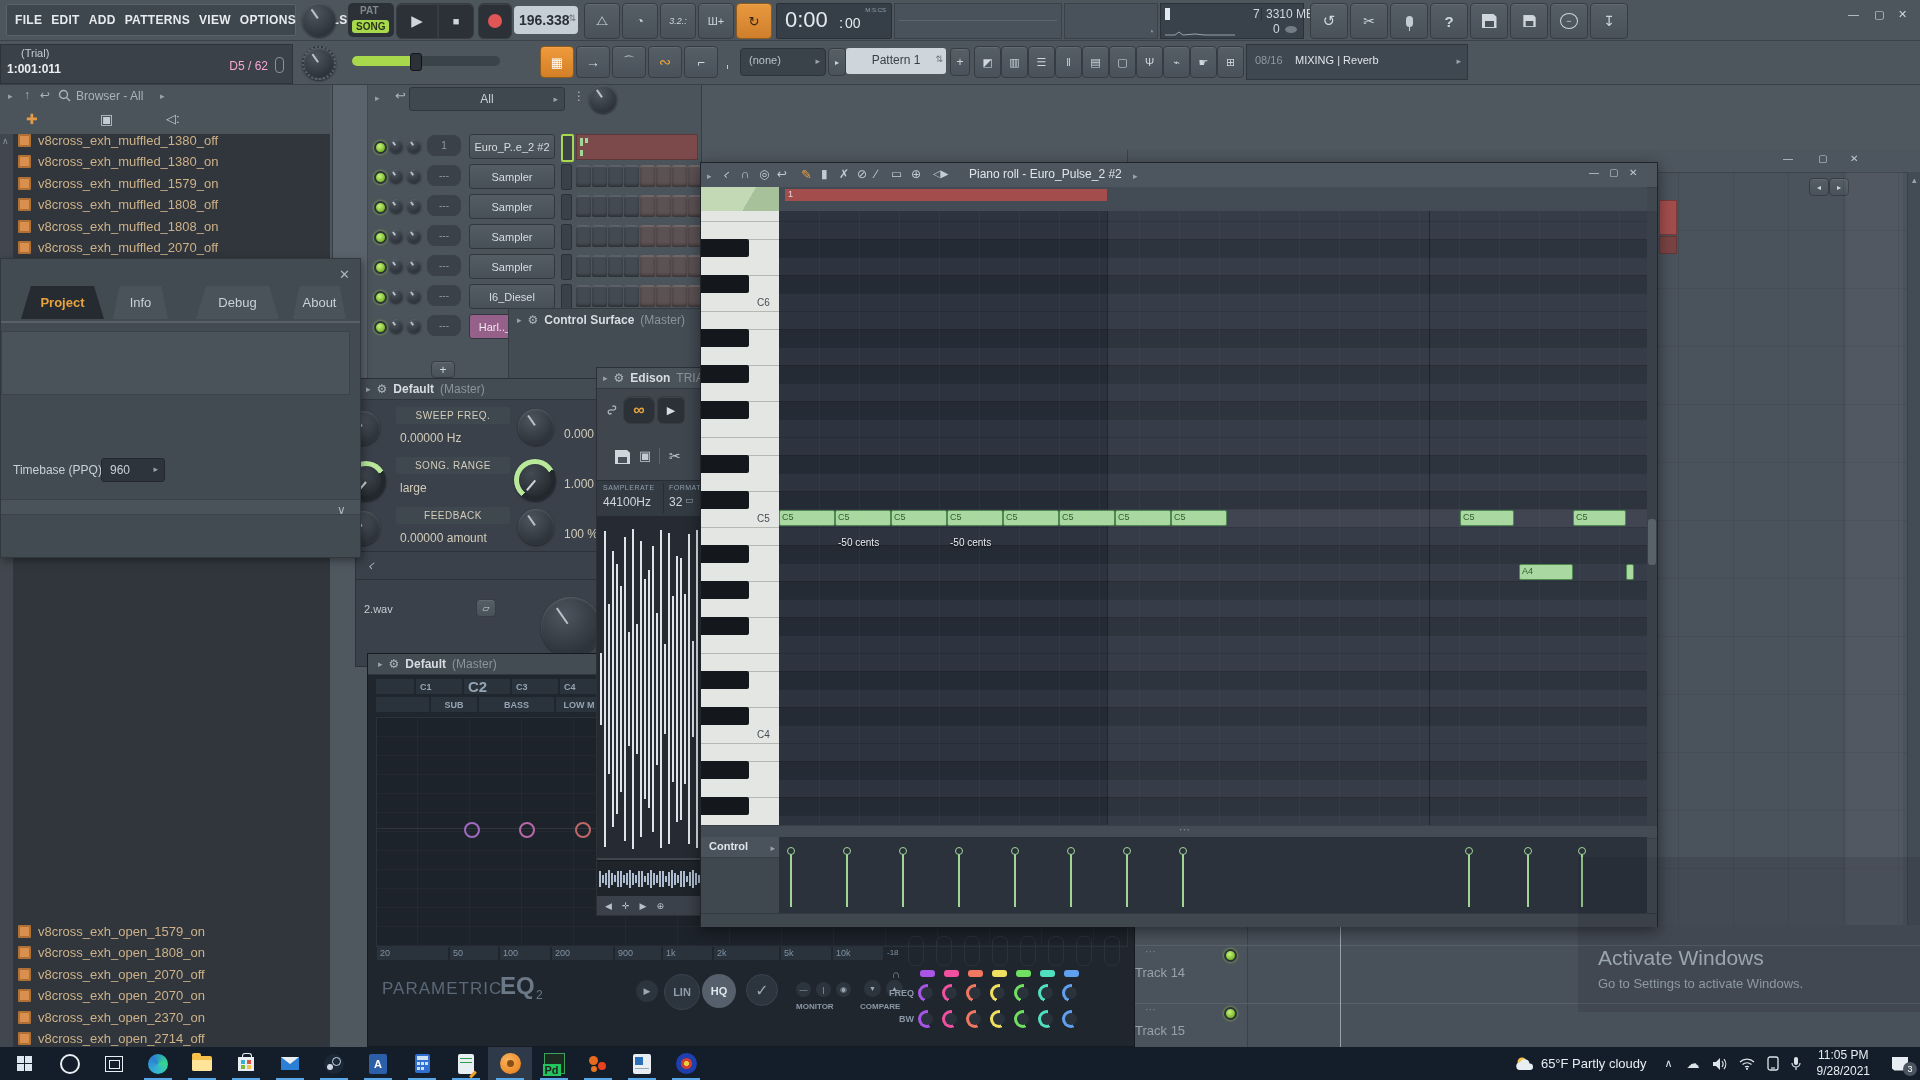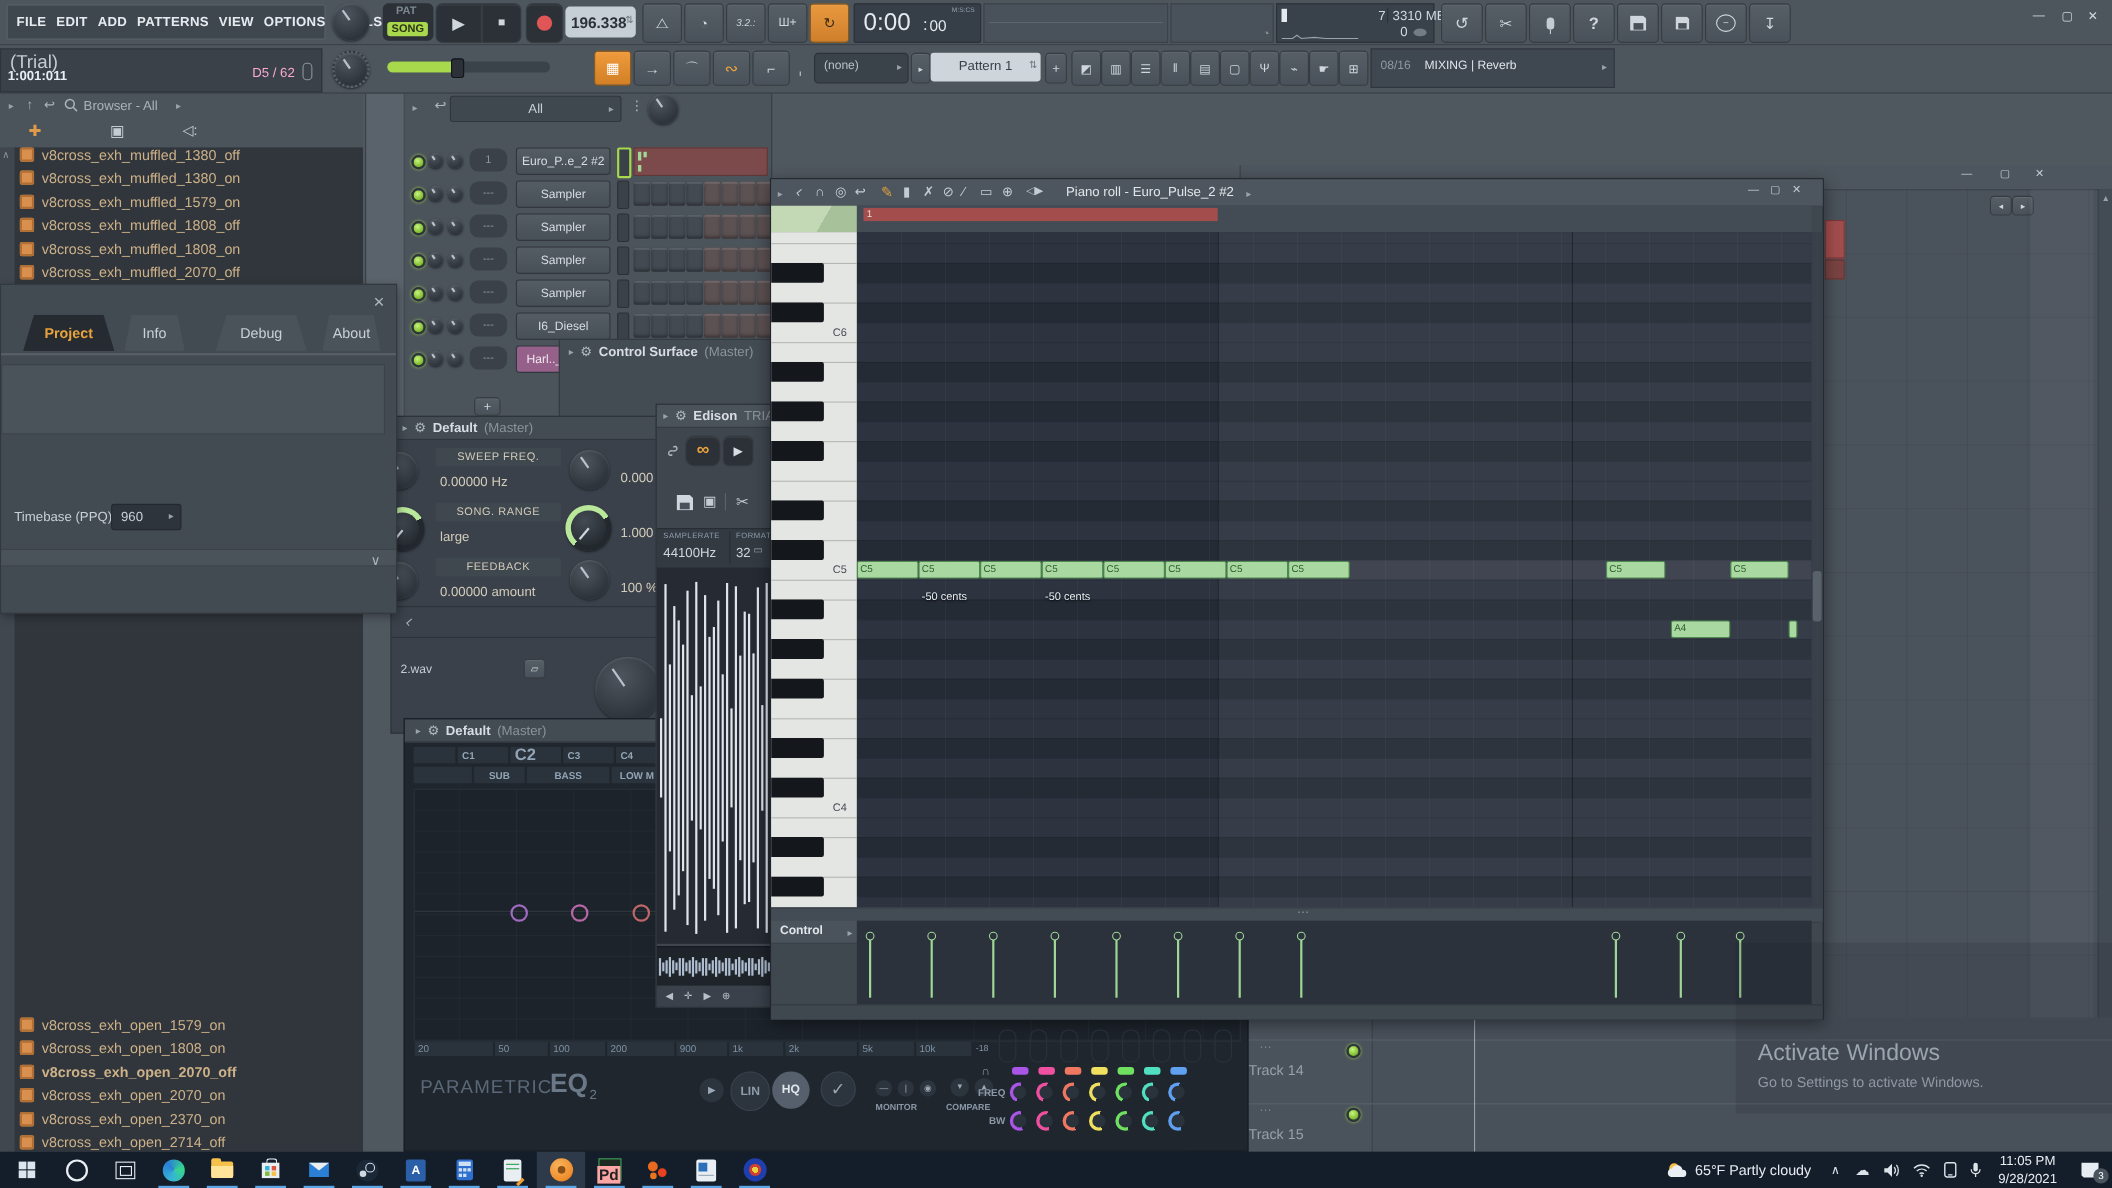--- a/index.html
+++ b/index.html
@@ -681,21 +681,21 @@
     </div>
   <div id="browser-bottom">
       <div class="abs" style="left: 14px; top: 838px; width: 315px; height: 20px;">
         <div class="abs" style="left: 4px; top: 3px; width: 13px; height: 13px; background: rgb(217, 143, 77); border-radius: 2px; box-shadow: rgb(176, 111, 53) 0px 0px 0px 2px inset;"></div>
         <span class="abs txt" style="left: 24px; top: 2px; color: rgb(205, 177, 136); font-size: 13px;">v8cross_exh_open_1579_on</span>
       </div>
       <div class="abs" style="left: 14px; top: 859.4px; width: 315px; height: 20px;">
         <div class="abs" style="left: 4px; top: 3px; width: 13px; height: 13px; background: rgb(217, 143, 77); border-radius: 2px; box-shadow: rgb(176, 111, 53) 0px 0px 0px 2px inset;"></div>
         <span class="abs txt" style="left: 24px; top: 2px; color: rgb(205, 177, 136); font-size: 13px;">v8cross_exh_open_1808_on</span>
       </div>
-      <div class="abs" style="left: 14px; top: 880.8px; width: 297px; height: 20px; font-weight: bold;">
+      <div class="abs" style="left: 14px; top: 880.8px; width: 297px; height: 20px;">
         <div class="abs" style="left: 4px; top: 3px; width: 13px; height: 13px; background: rgb(217, 143, 77); border-radius: 2px; box-shadow: rgb(176, 111, 53) 0px 0px 0px 2px inset;"></div>
         <span class="abs txt" style="left: 24px; top: 2px; color: rgb(205, 177, 136); font-size: 13px;">v8cross_exh_open_2070_off</span>
       </div>
       <div class="abs" style="left: 14px; top: 902.2px; width: 315px; height: 20px;">
         <div class="abs" style="left: 4px; top: 3px; width: 13px; height: 13px; background: rgb(217, 143, 77); border-radius: 2px; box-shadow: rgb(176, 111, 53) 0px 0px 0px 2px inset;"></div>
         <span class="abs txt" style="left: 24px; top: 2px; color: rgb(205, 177, 136); font-size: 13px;">v8cross_exh_open_2070_on</span>
       </div>
       <div class="abs" style="left: 14px; top: 923.6px; width: 315px; height: 20px;">
         <div class="abs" style="left: 4px; top: 3px; width: 13px; height: 13px; background: rgb(217, 143, 77); border-radius: 2px; box-shadow: rgb(176, 111, 53) 0px 0px 0px 2px inset;"></div>
         <span class="abs txt" style="left: 24px; top: 2px; color: rgb(205, 177, 136); font-size: 13px;">v8cross_exh_open_2370_on</span>
@@ -1021,21 +1021,21 @@
   </div>
   <div class="abs flbtn" style="left:1590px;top:3px;width:36px;height:34px;font-size:14px;">
       <span>↧</span>
     </div>
 
   <span class="abs txt" style="left:1848px;top:8px;color:#cfd6dd;font-size:11px;">—</span>
   <span class="abs txt" style="left:1874px;top:8px;color:#cfd6dd;font-size:11px;">▢</span>
   <span class="abs txt" style="left:1898px;top:8px;color:#cfd6dd;font-size:11px;">✕</span>
 
   <div class="abs" style="left:0;top:44px;width:291px;height:38px;background:#3a4149;border:1px solid #2e343b;">
-    <span class="txt" style="position:absolute;left:8px;top:2px;color:#c3ccd3;font-size:17px;">(Trial)</span>
+    <span class="txt" style="position:absolute;left:20px;top:2px;color:#c3ccd3;font-size:11px;">(Trial)</span>
     <span class="txt" style="position:absolute;left:6px;top:17px;color:#e8eef2;font-size:12px;font-weight:bold;">1:001:011</span>
     <span class="txt" style="position:absolute;right:24px;top:14px;color:#f9a8d4;font-size:12px;">D5 / 62</span>
     <span style="position:absolute;right:8px;top:12px;width:7px;height:14px;border:1.5px solid #8a939c;border-radius:4px;"></span>
   </div>
 
   <div class="abs knob" style="left:302px;top:46px;width:30px;height:30px;border:2px dotted #5a626a;"></div>
   <div class="abs" style="left:352px;top:56px;width:148px;height:10px;background:#3a424a;border-radius:5px;">
     <div style="position:absolute;left:0;top:0;width:44%;height:10px;background:#a8d84c;border-radius:5px;"></div>
     <div style="position:absolute;left:58px;top:-3px;width:10px;height:16px;background:#2c3138;border:1px solid #11151a;border-radius:3px;"></div>
   </div>
@@ -1182,21 +1182,21 @@
       </div>
       <div class="app" style="background: rgb(46, 58, 73);">
         <div class="runbar"></div>
         <div style="position: relative; width: 21px; height: 21px; border-radius: 50%; background: radial-gradient(circle at 38% 32%, rgb(247, 180, 94), rgb(239, 143, 46) 65%, rgb(201, 111, 29));">
           <div style="position: absolute; left: 7px; top: 7px; width: 7px; height: 7px; border-radius: 50%; background: rgb(138, 79, 18);"></div>
         </div>
       </div>
       <div class="app">
         <div class="runbar"></div>
         <div style="position: relative; width: 19px; height: 19px; background: rgb(29, 42, 34); border: 1px solid rgb(61, 161, 92);">
-          <div style="position: absolute; left: -2px; bottom: -3px; background: #fca5a5; color: rgb(34, 34, 34); font-size: 14px; font-weight: bold; padding: 0px 2px; text-align: center;">Pd</div>
+          <div style="position: absolute; left: -2px; bottom: -3px; background: #22c55e; color: rgb(34, 34, 34); font-size: 11px; font-weight: bold; padding: 0px 2px; text-align: center;">Pd</div>
         </div>
       </div>
       <div class="app">
         <div class="runbar"></div>
         <div style="position: relative; width: 20px; height: 20px;">
           <div style="position: absolute; left: 1px; top: 2px; width: 9px; height: 9px; border-radius: 50%; background: rgb(232, 106, 30);"></div>
           <div style="position: absolute; left: 10px; top: 8px; width: 8px; height: 8px; border-radius: 50%; background: rgb(232, 67, 30);"></div>
           <div style="position: absolute; left: 3px; top: 12px; width: 6px; height: 6px; border-radius: 50%; background: rgb(232, 116, 30);"></div>
         </div>
       </div>

